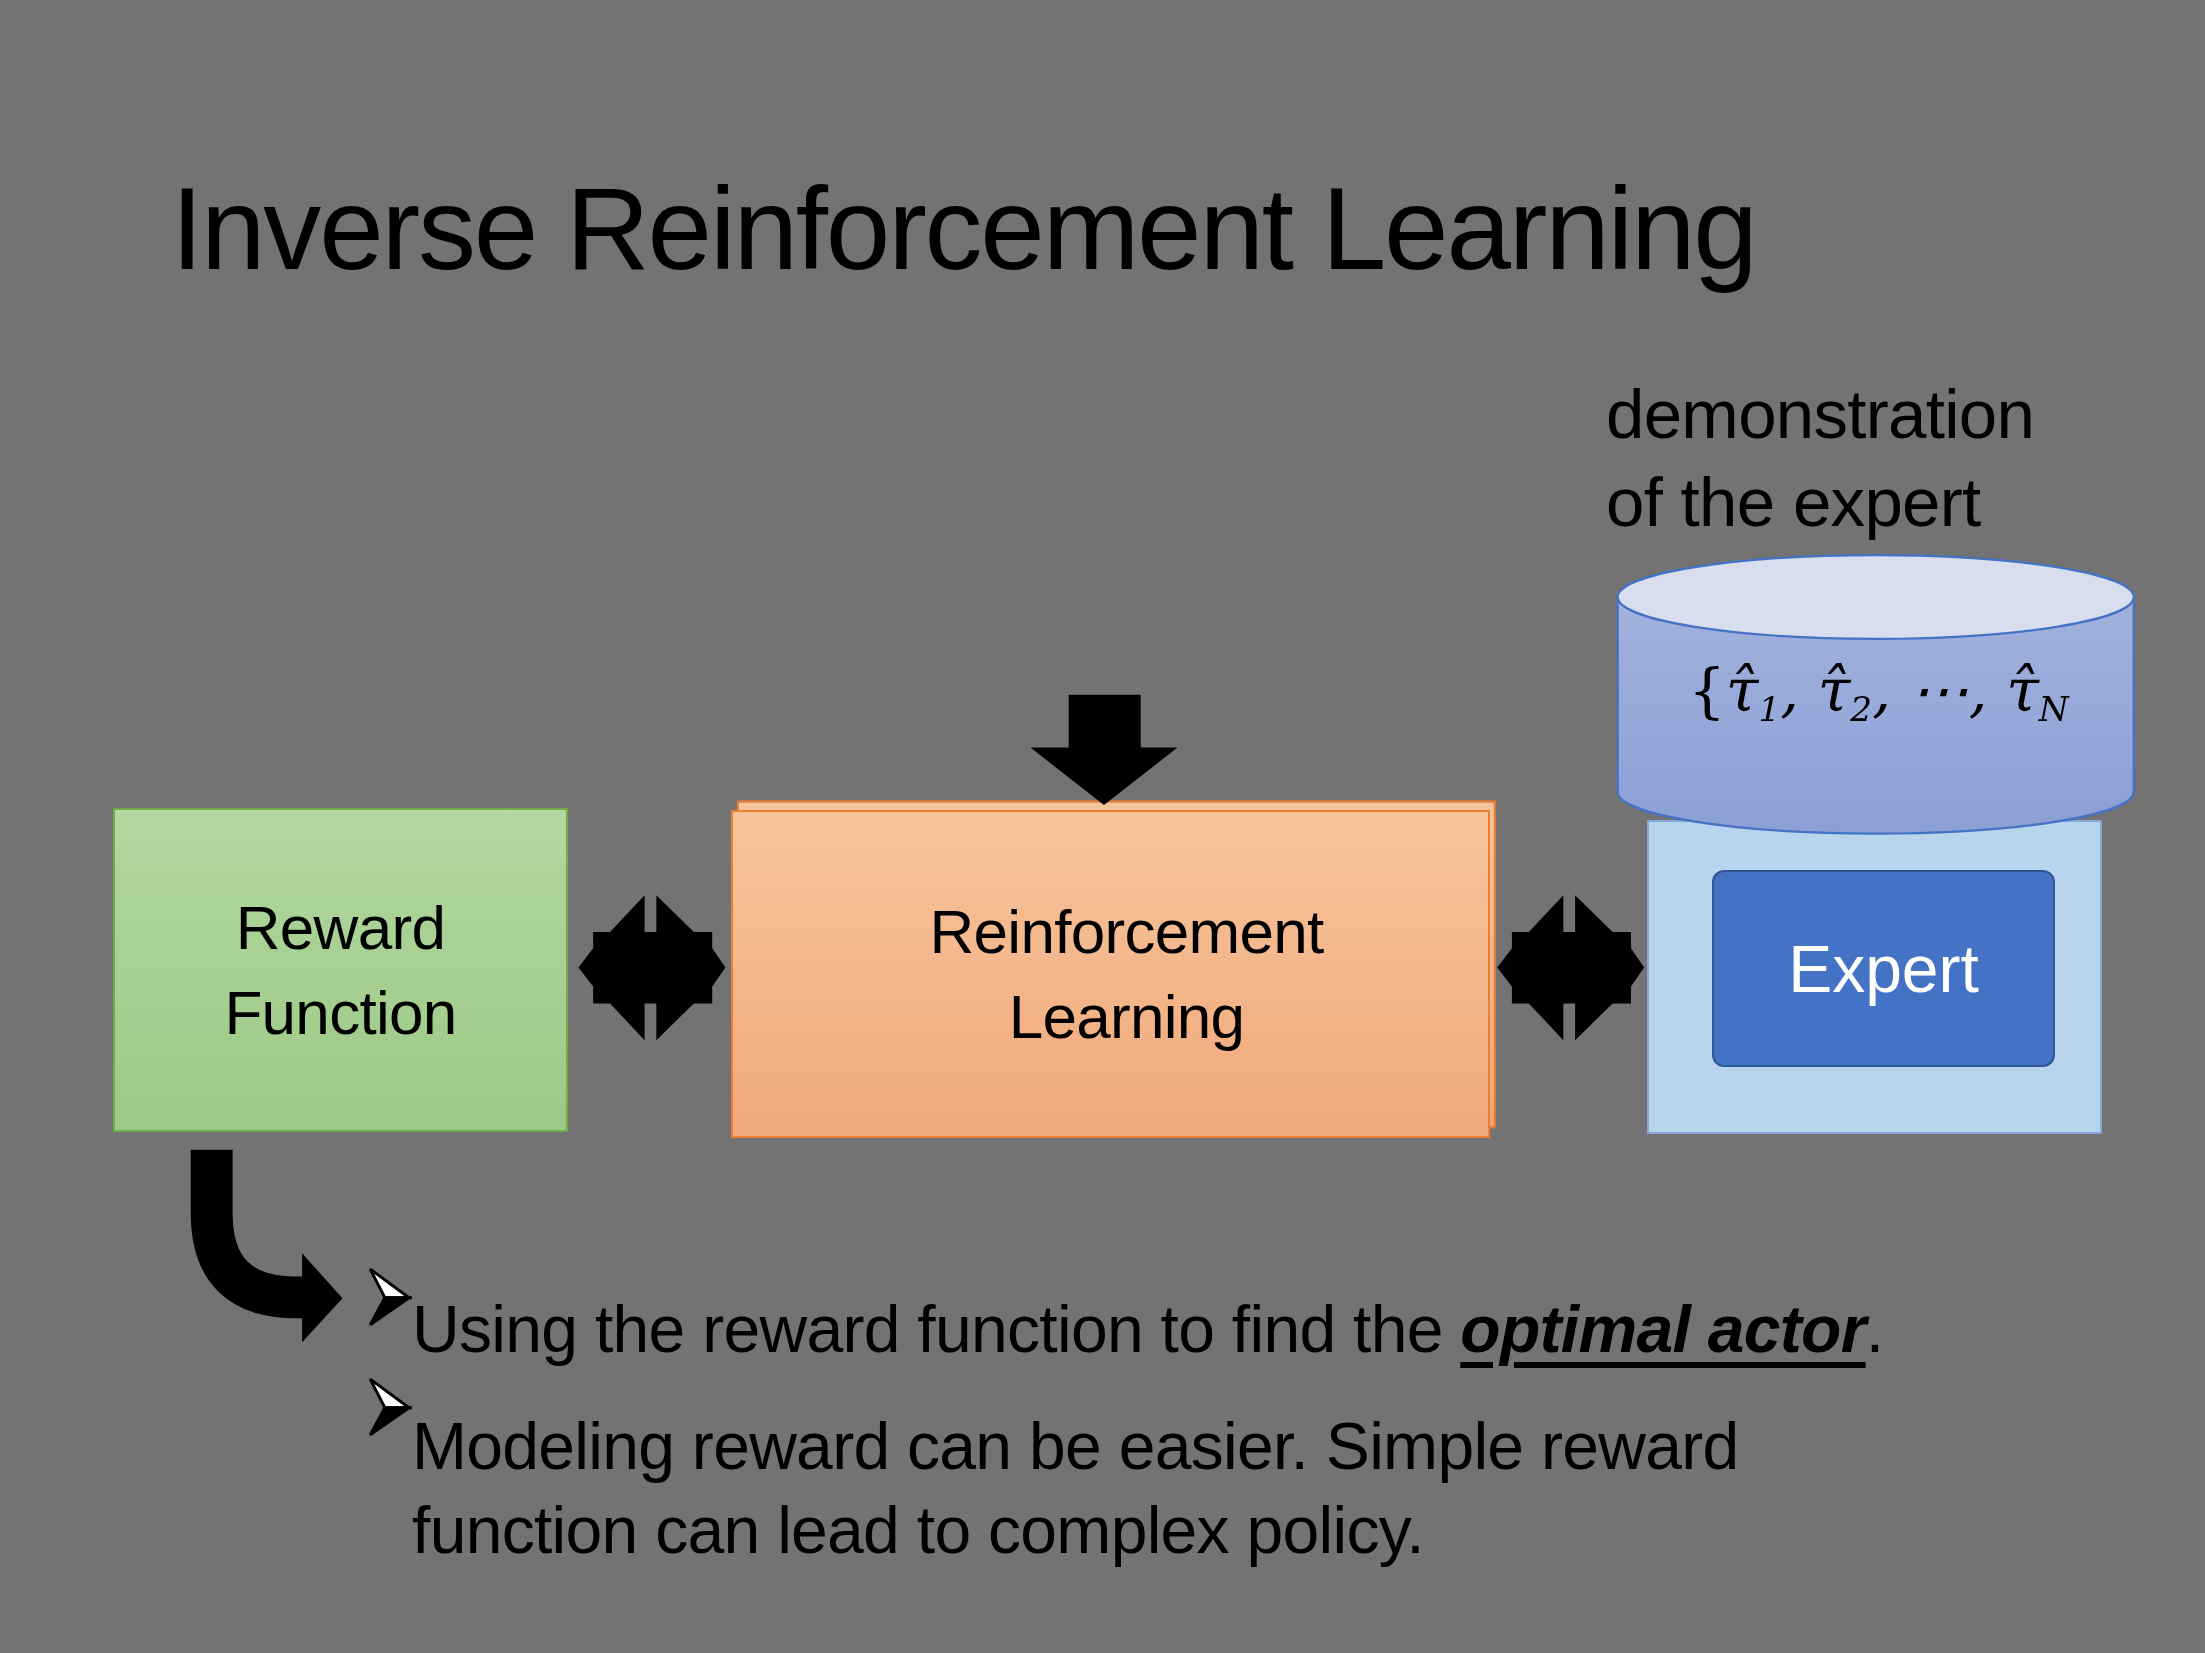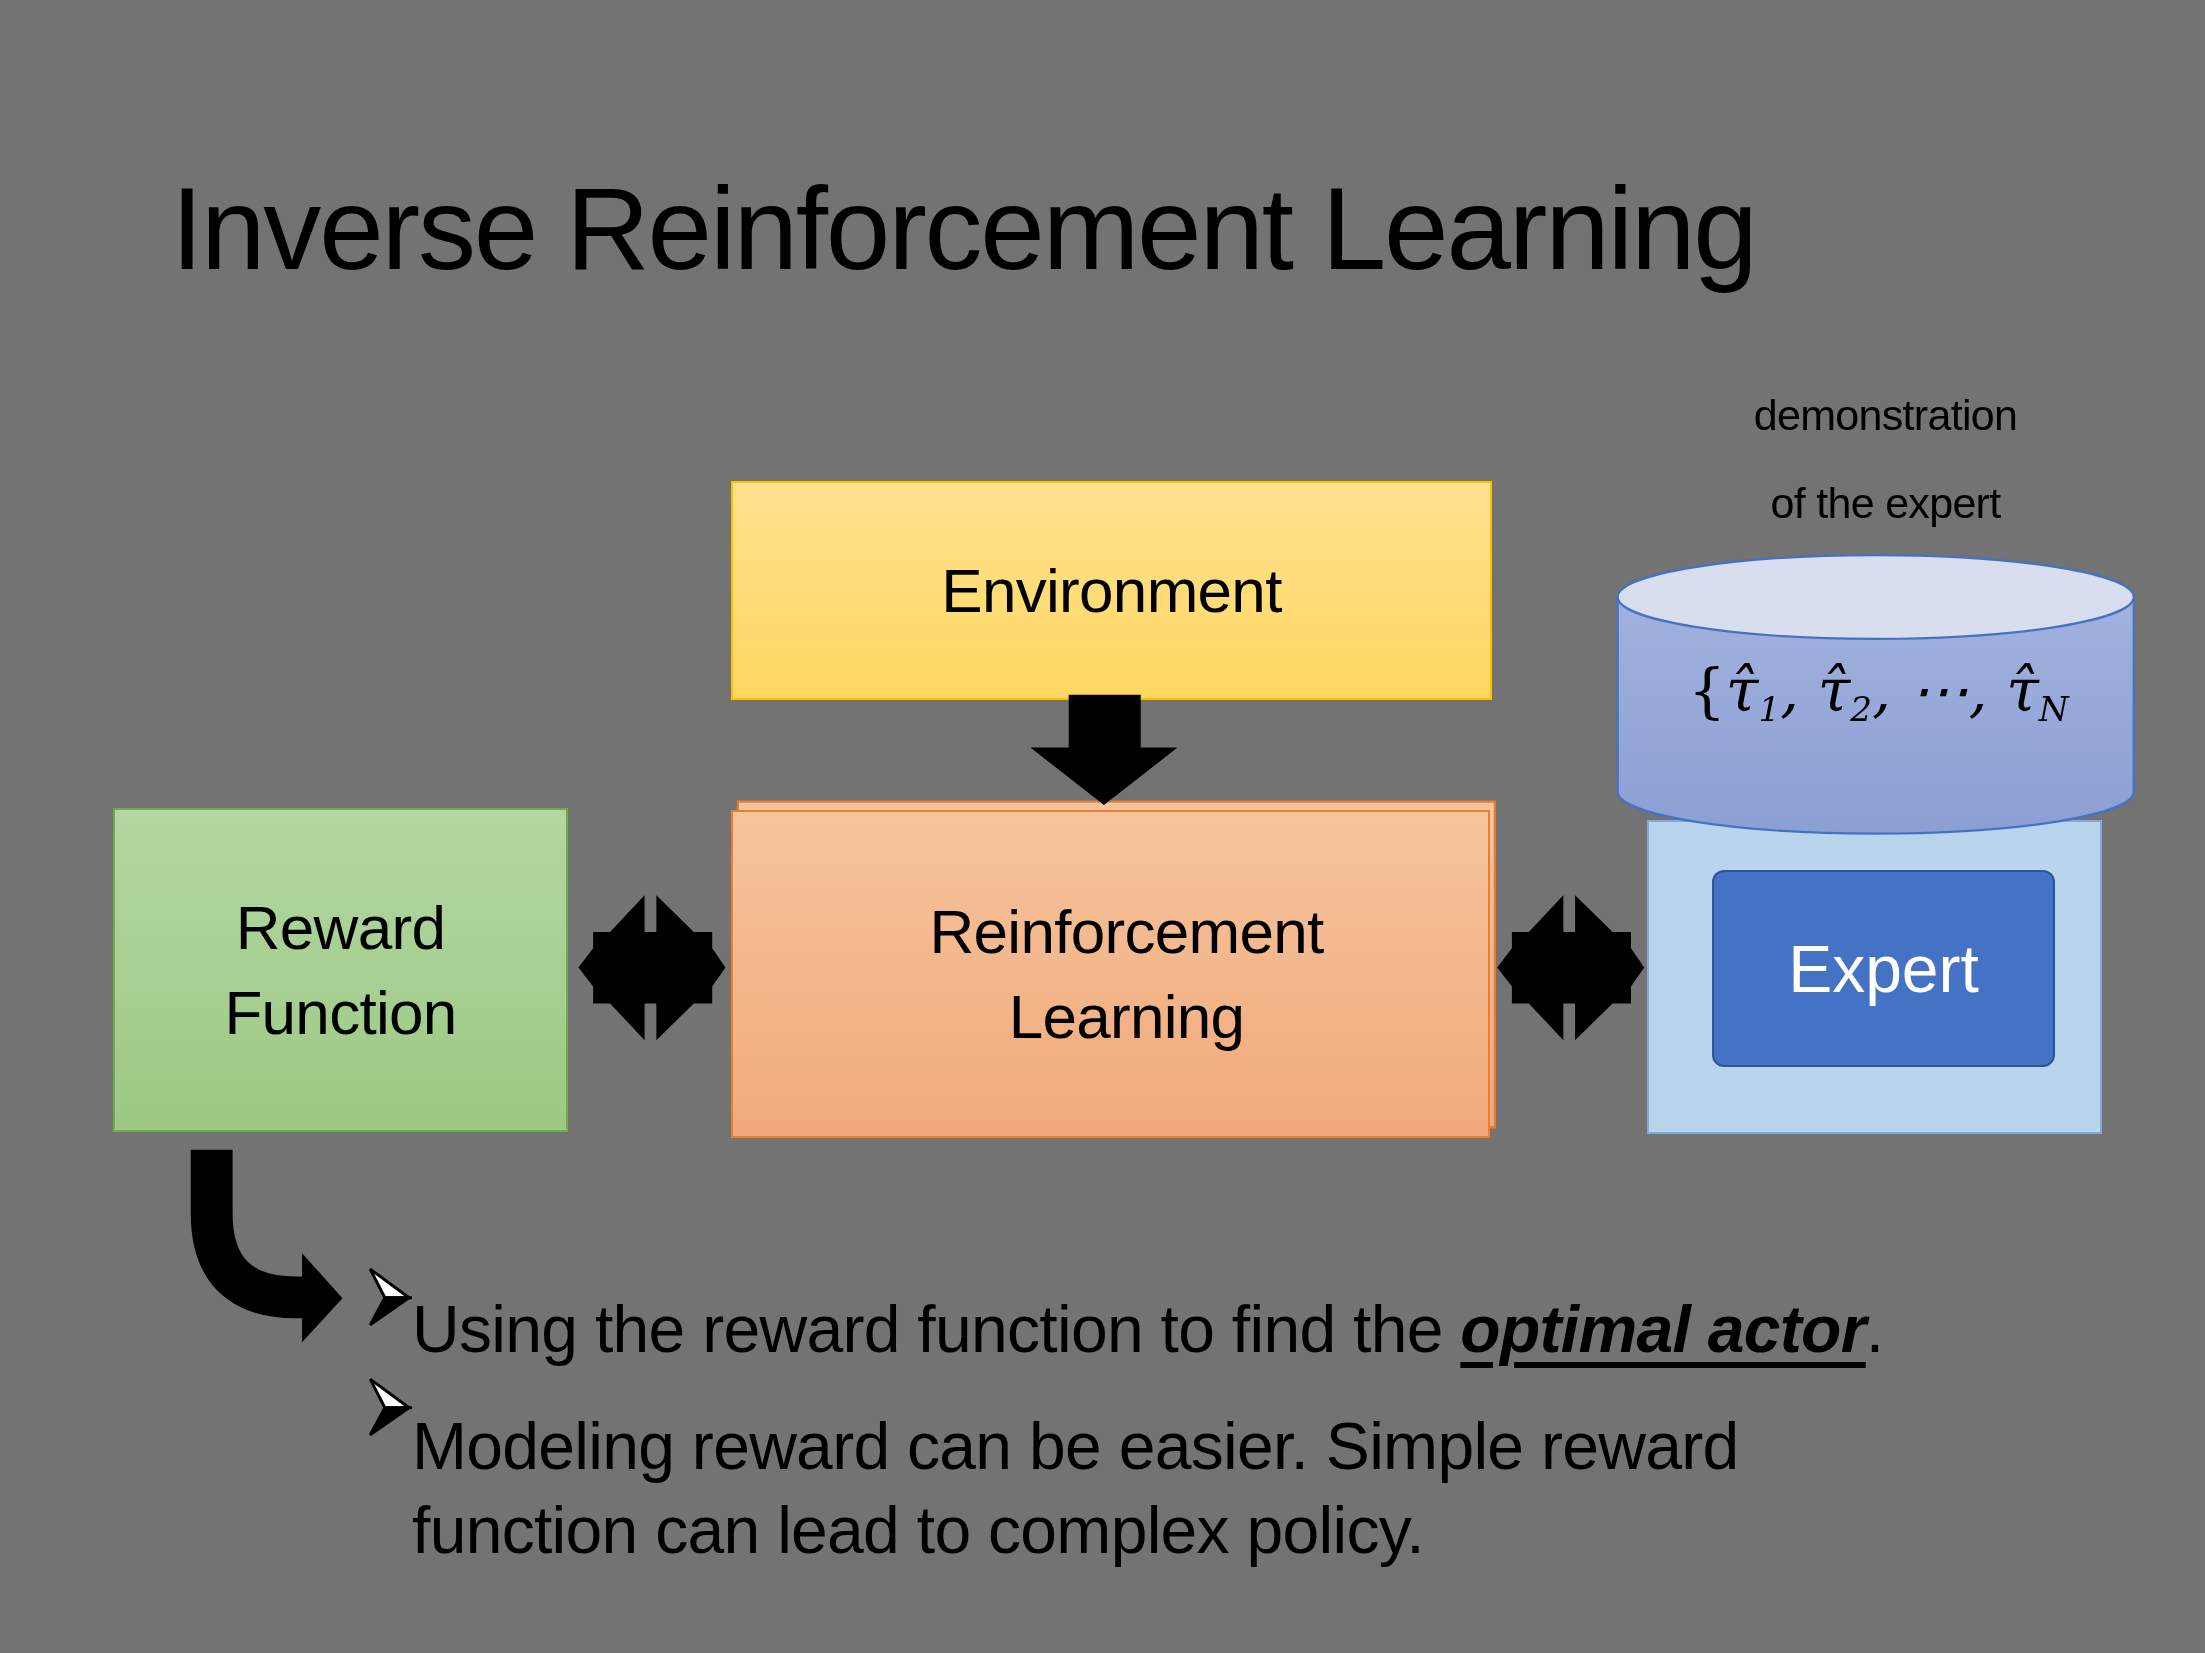--- a/index.html
+++ b/index.html
@@ -4,22 +4,22 @@
 <style>
   html,body{margin:0;padding:0;background:#ffffff;}
   .slide{position:relative;width:2205px;height:1654px;background:#737373;overflow:hidden;
          font-family:"Liberation Sans",sans-serif;color:#000;}
 
   
   .title{position:absolute;left:171px;top:166px;margin:0;font-size:116px;font-weight:400;
          letter-spacing:-2.2px;line-height:1.1;color:#000;white-space:nowrap;}
 
   
-  .annot{position:absolute;left:1606px;top:371px;width:559px;text-align:center;
-         font-size:43px;line-height:88px;letter-spacing:-0.7px;}
+  .annot{position:absolute;left:1606px;top:371px;width:559px;text-align:left;
+         font-size:69px;line-height:88px;letter-spacing:-0.7px;}
 
   
   .box{position:absolute;display:flex;align-items:center;justify-content:center;
        text-align:center;letter-spacing:-0.7px;}
   .box .lines span{display:block;line-height:85px;}
 
   .env{left:731px;top:481px;width:757px;height:215px;font-size:62px;
        background:linear-gradient(180deg,#FFE18F 0%,#FFD862 100%);
        border:2.9px solid var(--c-env-border);}
 
@@ -67,23 +67,20 @@
 
 <div class="slide">
 
   <h1 class="title">Inverse Reinforcement Learning</h1>
 
   <div class="annot">
     <div>demonstration</div>
     <div>of the expert</div>
   </div>
 
-  <div class="box env">
-    <span>Environment</span>
-  </div>
 
   <div class="box reward">
     <div class="lines">
       <span>Reward</span>
       <span>Function</span>
     </div>
   </div>
 
   <div class="box rl">
     <div class="dup"></div>

